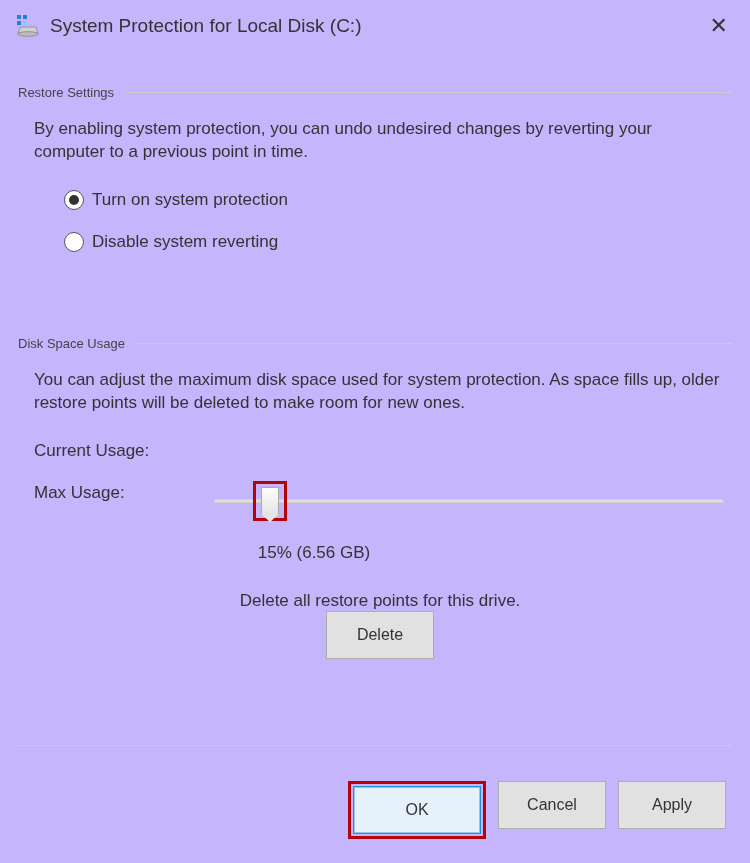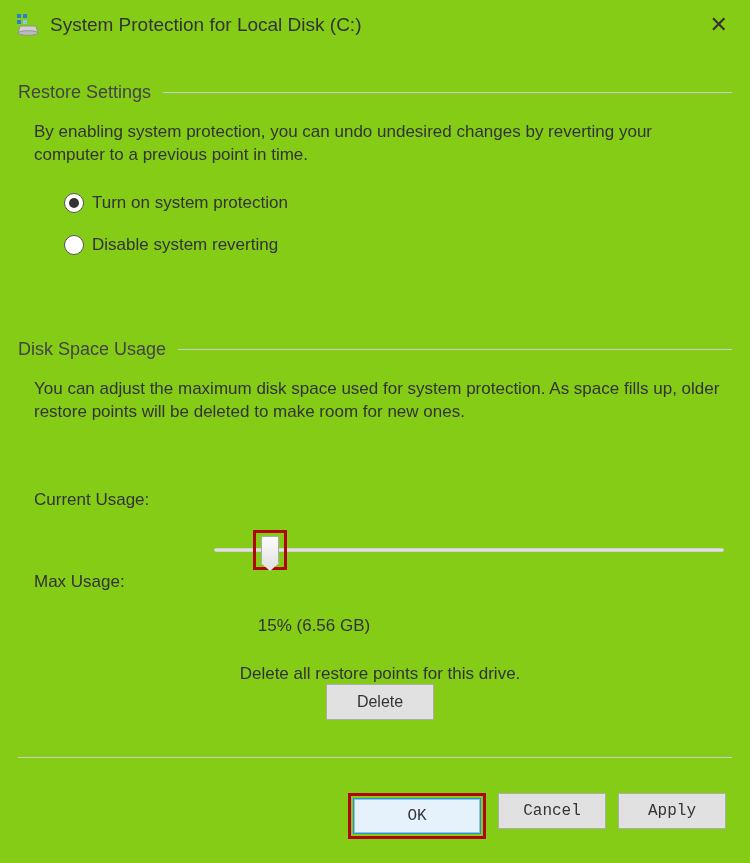--- a/index.html
+++ b/index.html
@@ -12,21 +12,21 @@
       font-size: 17px;
       color: #333;
       background: #f0f0f0;
       width: 750px;
       height: 863px;
       overflow: hidden;
     }
     .window {
       width: 750px;
       height: 863px;
-      background: #84cc16;
+      background: #c4b5fd;
       display: flex;
       flex-direction: column;
       gap: 13px;
     }
     .titlebar {
       display: flex;
       align-items: center;
       padding: 10px 12px 6px 16px;
       height: 48px;
     }
@@ -55,21 +55,21 @@
       flex-direction: column;
     }
     .section-header {
       display: flex;
       align-items: center;
       margin-bottom: 18px;
       margin-top: 10px;
     }
     .section-label {
       color: #444;
-      font-size: 18px;
+      font-size: 13px;
       margin-right: 12px;
     }
     .section-line {
       flex: 1;
       height: 1px;
       background: #ccc;
     }
     .section-body {
       padding-left: 16px;
       padding-right: 8px;
@@ -102,21 +102,20 @@
       border-radius: 50%;
       background: #333;
     }
     .spacer-lg { height: 52px; }
     .row-usage {
       display: flex;
       margin-bottom: 22px;
     }
     .lbl-col {
       width: 180px;
-      margin-top: 40px;
     }
     .val-col {
       flex: 1;
     }
     .slider-row {
       display: flex;
       margin-bottom: 6px;
     }
     .slider-track-wrap {
       flex: 1;
@@ -175,40 +174,39 @@
       display: flex;
       align-items: center;
       justify-content: space-between;
       margin-top: 10px;
       padding-left: 16px;
       padding-right: 6px;
       flex-direction: column;
     }
     .btn {
       min-width: 108px;
-      height: 36px;
+      height: 48px;
       background: #e1e1e1;
       border: 1px solid #adadad;
       font-family: inherit;
       font-size: 16px;
       color: #333;
       cursor: default;
       padding: 0 14px;
     }
     .footer-sep {
       height: 1px;
       background: #ccc;
       margin: 24px 18px 0 18px;
     }
     .footer {
       display: flex;
       justify-content: flex-end;
       gap: 12px;
       padding: 22px 24px 24px 0;
-      font-family: Liberation Mono, monospace;
     }
     .ok-highlight {
       border: 3px solid #b30508;
       padding: 2px;
       display: inline-block;
     }
     .ok-highlight .btn {
       border: 1px solid #2a8dd4;
       box-shadow: inset 0 0 0 1px #8ec6ec;
       background: #e5f1fb;

